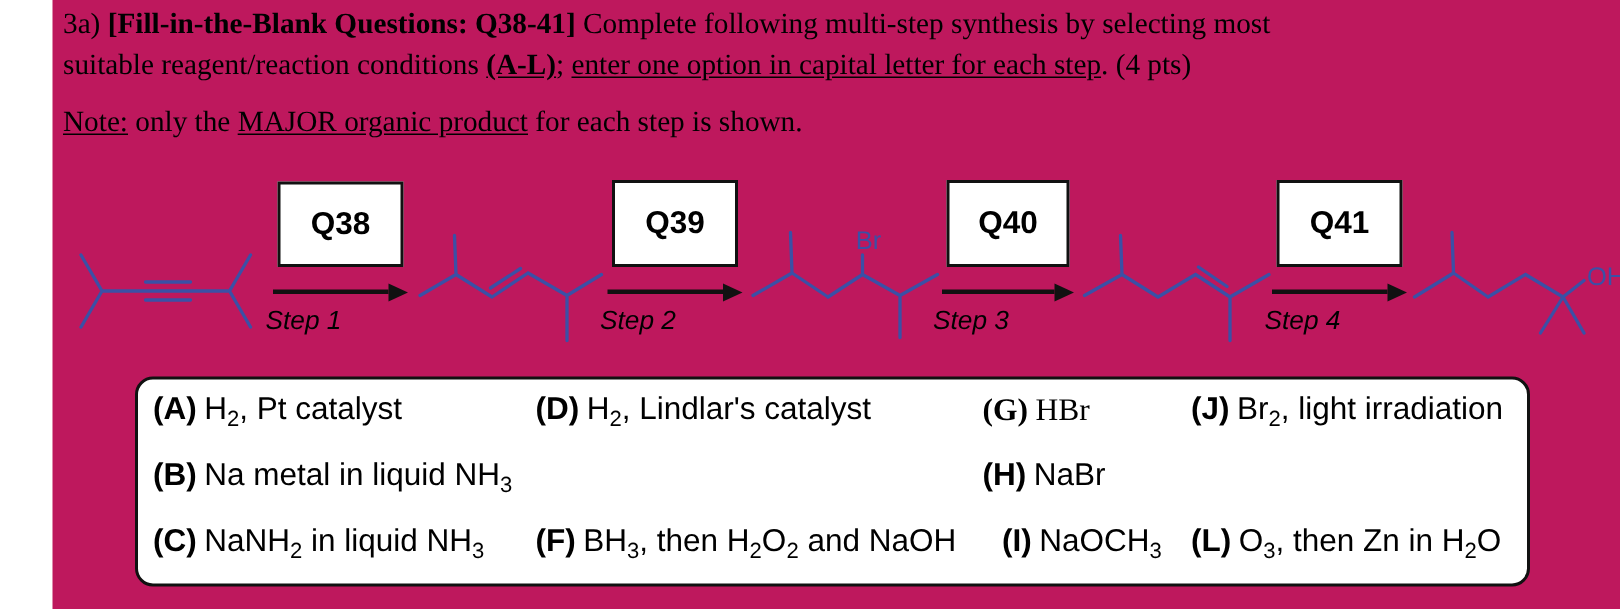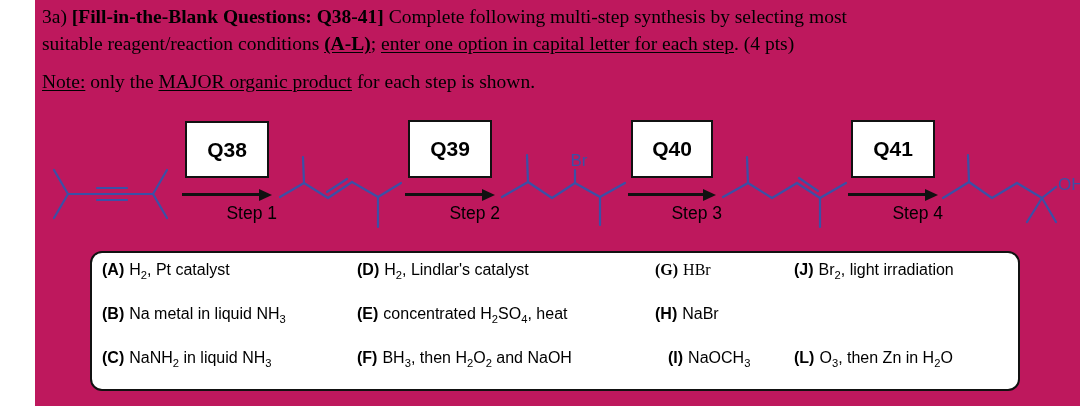--- a/index.html
+++ b/index.html
@@ -19,30 +19,30 @@
     position:absolute;border:2.5px solid #111;background:#fff;
     display:flex;align-items:center;justify-content:center;
     font-weight:bold;font-size:21px;color:#000;box-sizing:border-box;
   }
   .arrow{position:absolute;height:3px;background:#111;}
   .arrow::after{
     content:"";position:absolute;right:-13px;top:50%;transform:translateY(-50%);
     width:0;height:0;border-left:13px solid #111;
     border-top:6px solid transparent;border-bottom:6px solid transparent;
   }
-  .steplabel{position:absolute;width:100px;text-align:right;font-size:17.5px;color:#000;}
+  .steplabel{position:absolute;width:100px;text-align:left;font-size:17.5px;color:#000;font-style:italic;}
   .mol{position:absolute;overflow:visible;}
   .mol path{stroke:var(--mol,#3b50a6);stroke-width:2.2;fill:none;stroke-linecap:round;stroke-linejoin:round;}
   .mol text{fill:var(--mol,#3b50a6);font-family:"Liberation Sans",sans-serif;font-size:17px;}
   
   .options-box{
     position:absolute;left:55px;top:251px;width:930px;height:140px;
     border:2px solid #111;border-radius:12px;box-sizing:border-box;background:#fff;
   }
-  .opt{position:absolute;white-space:nowrap;font-size:16px;color:#000;}
+  .opt{position:absolute;white-space:nowrap;font-size:21px;color:#000;}
   .opt .letter{font-weight:bold;margin-right:5px;}
   .opt sub{font-size:0.7em;}
 </style>
 </head>
 <body>
 
 <div class="page">
 
   <div class="qline" style="top:6px;"><span>3a) </span><span class="b">[Fill-in-the-Blank Questions: Q38-41]</span><span> Complete following multi-step synthesis by selecting most</span></div>
 
@@ -95,21 +95,20 @@
     <path d="M28 5 L29 32 M3 48 L29 32 M29 32 L52 48 M52 48 L77 33 M77 33 L102 48 M102 48 L87 72 M102 48 L116 72 M102 48 L116 37"></path>
     <text x="118" y="40" text-anchor="start">OH</text>
   </svg>
 
   <div class="options-box">
     <div class="opt" style="left:10px;top:8px;"><span class="letter">(A)</span><span><span>H</span><sub>2</sub><span>, Pt catalyst</span></span></div>
     <div class="opt" style="left:10px;top:52px;"><span class="letter">(B)</span><span><span>Na metal in liquid NH</span><sub>3</sub></span></div>
     <div class="opt" style="left:10px;top:96px;"><span class="letter">(C)</span><span><span>NaNH</span><sub>2</sub><span> in liquid NH</span><sub>3</sub></span></div>
 
     <div class="opt" style="left:265px;top:8px;"><span class="letter">(D)</span><span><span>H</span><sub>2</sub><span>, Lindlar's catalyst</span></span></div>
-    <div class="opt" style="left:265px;top:52px;"><span class="letter">(E)</span><span><span>concentrated H</span><sub>2</sub><span>SO</span><sub>4</sub><span>, heat</span></span></div>
     <div class="opt" style="left:265px;top:96px;"><span class="letter">(F)</span><span><span>BH</span><sub>3</sub><span>, then H</span><sub>2</sub><span>O</span><sub>2</sub><span> and NaOH</span></span></div>
 
     <div class="opt" style="left:563px;top:8px;font-family:Liberation Serif, serif;"><span class="letter">(G)</span><span><span>HBr</span></span></div>
     <div class="opt" style="left:563px;top:52px;"><span class="letter">(H)</span><span><span>NaBr</span></span></div>
     <div class="opt" style="left:576px;top:96px;"><span class="letter">(I)</span><span><span>NaOCH</span><sub>3</sub></span></div>
 
     <div class="opt" style="left:702px;top:8px;"><span class="letter">(J)</span><span><span>Br</span><sub>2</sub><span>, light irradiation</span></span></div>
     <div class="opt" style="left:702px;top:96px;"><span class="letter">(L)</span><span><span>O</span><sub>3</sub><span>, then Zn in H</span><sub>2</sub><span>O</span></span></div>
   </div>
 

